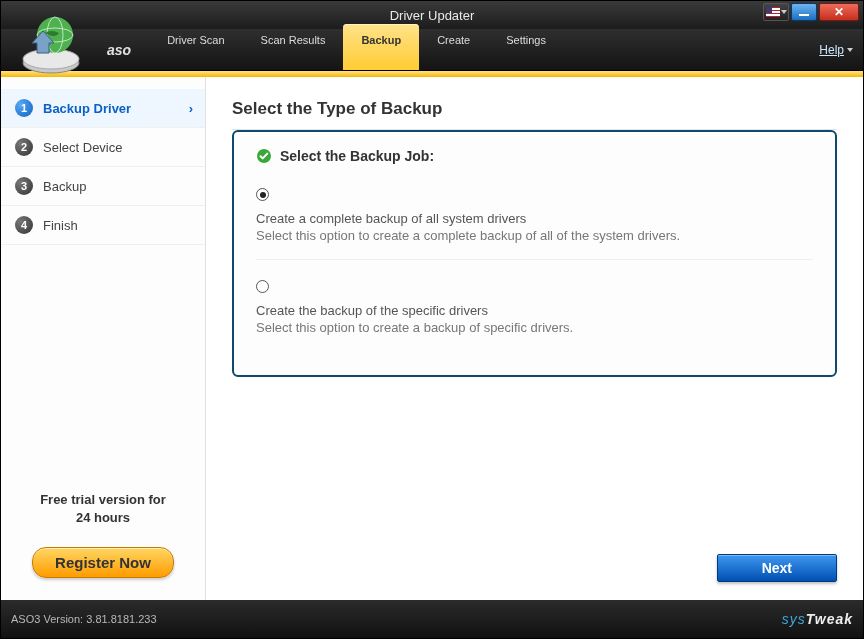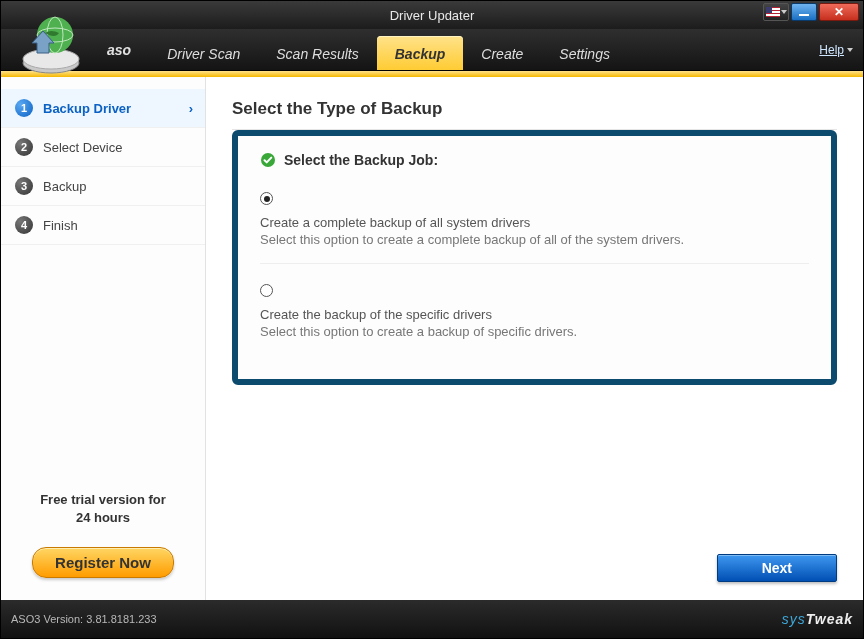--- a/index.html
+++ b/index.html
@@ -20,21 +20,21 @@
 .win-btn.red { width: 40px; background: linear-gradient(#f06b5a,#c62f1d); border-color:#7a1a0e; }
 .min-shape { width: 10px; height: 2px; background: #fff; margin-top: 6px; }
 .x-shape { color:#fff; font-weight:bold; font-size:12px; line-height:1; }
 
 
 .headerstrip { height: 42px; background: linear-gradient(#2f2f2f,#141414); display: flex; align-items: stretch; position: relative; border-bottom: 1px solid #000; }
 .logo-wrap { width: 100px; display:flex; align-items:center; justify-content:center; position:relative; }
 .logo-wrap svg { position:absolute; top:-16px; }
 .brand { color:#e0e0e0; font-style: italic; font-weight: bold; font-size: 14px; align-self: center; padding: 0 10px 0 6px; }
 .tabs { display: flex; align-items: flex-end; margin-left: 8px; }
-.tab { color:#ddd; font-size: 14px; padding: 10px 18px 8px; cursor: pointer; border-top-left-radius: 4px; border-top-right-radius: 4px; font-style: italic; }
+.tab { color:#ddd; font-size: 11px; padding: 10px 18px 24px; cursor: pointer; border-top-left-radius: 4px; border-top-right-radius: 4px; }
 .tab.active { background: linear-gradient(#ffe28a,#ffcc33); color:#333; font-weight:bold; box-shadow: inset 0 1px 0 #fff3c0; }
 .help { margin-left: auto; color:#cfe6ff; font-size:12px; text-decoration: underline; padding: 0 10px; align-self: center; display:flex; align-items:center; gap:3px; cursor:pointer; }
 
 
 .accentbar { height: 6px; background: linear-gradient(#ffe28a,#f5b800); }
 
 
 .main { flex: 1 1 auto; display: flex; background: #fff; min-height: 0; }
 
 
@@ -49,21 +49,21 @@
 
 .trialbox { margin-top:auto; text-align:center; padding: 18px 10px 22px; }
 .trial-title { font-weight:bold; color:#333; font-size:13px; line-height:1.4; }
 .register-btn { margin-top:20px; display:inline-block; padding: 6px 22px; border-radius: 14px; background: linear-gradient(#ffd663,#ff9c00); border:1px solid #c97a00; color:#333; font-size:15px; font-weight:600; cursor:pointer; box-shadow: inset 0 1px 0 #ffeeb0, 0 2px 3px rgba(0,0,0,.2); }
 
 
 .content { flex:1; padding: 22px 26px 18px 26px; display:flex; flex-direction:column; min-width:0; }
 .h1 { font-size: 17px; font-weight:bold; color:#333; padding-bottom: 10px; border-bottom: 1px solid #e5e5e5; }
 .desc { color:#6a6a6a; font-size:13px; line-height:1.55; margin: 14px 0 18px; }
 
-.jobbox { border:6px solid #0c4a6e; border-radius:6px; padding: 16px 22px 24px; background:#fdfdfd; }
+.jobbox { border:2px solid #0c4a6e; border-radius:6px; padding: 16px 22px 24px; background:#fdfdfd; }
 .jobhead { display:flex; align-items:center; gap:8px; font-weight:bold; color:#333; font-size:14px; margin-bottom: 14px; }
 .check-icon { width:16px; height:16px; }
 .option { display:flex; gap:10px; padding: 8px 0 16px; border-bottom:1px solid #eee;flex-direction:column; }
 .option:last-child { border-bottom:none; padding-top:18px; }
 .radio { width:13px; height:13px; border-radius:50%; border:1px solid #555; margin-top:2px; flex-shrink:0; display:flex; align-items:center; justify-content:center; cursor:pointer; background:#fff; }
 .radio.selected::after { content:""; width:6px; height:6px; border-radius:50%; background:#222; }
 .opt-title { color:#555; font-size:13px; }
 .opt-sub { color:#777; font-size:13px; margin-top:2px; }
 
 .next-row { margin-top:auto; display:flex; justify-content:flex-end; padding-top: 20px; }

